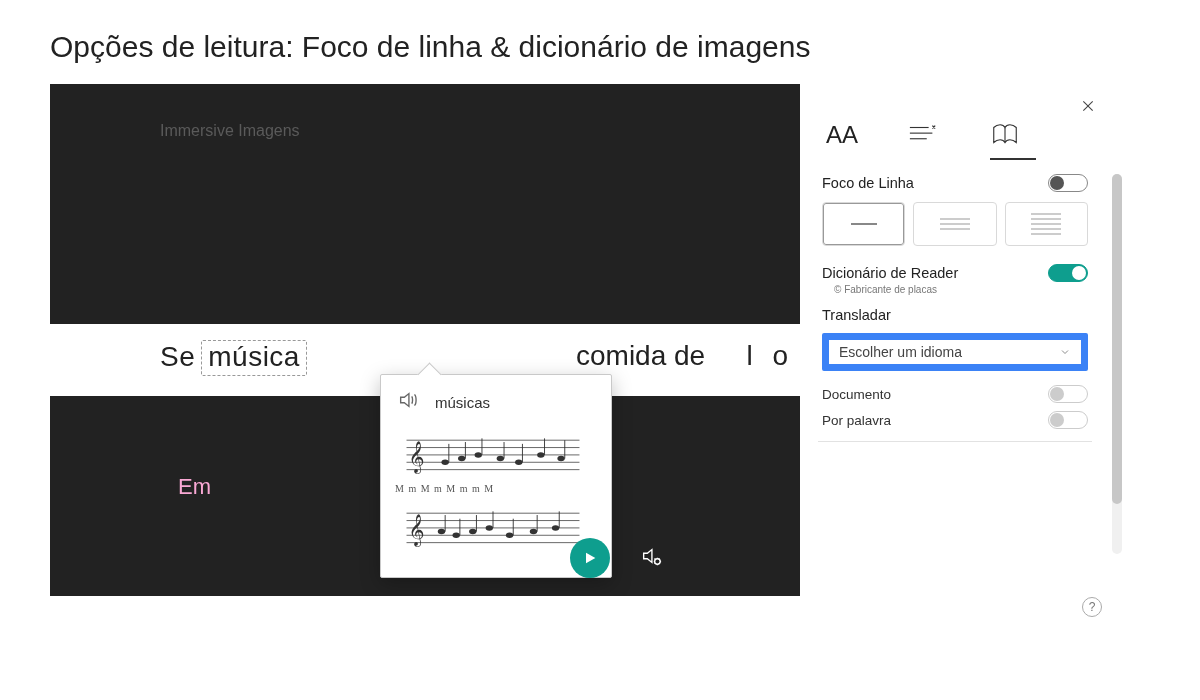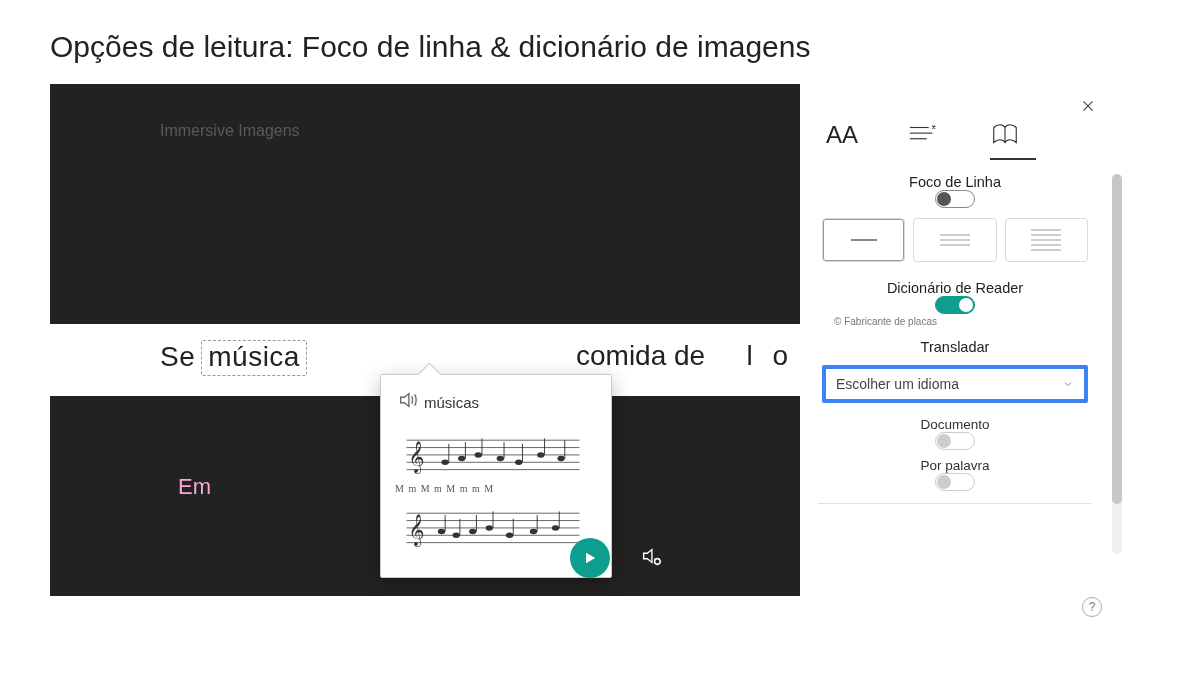--- a/index.html
+++ b/index.html
@@ -102,21 +102,21 @@
     top:-9px; left:40px;
     width:16px;height:16px;
     background:#fff;
     border-left:1px solid #c9c9c9;
     border-top:1px solid #c9c9c9;
     transform:rotate(45deg);
   }
   .dict-head {
     display: flex;
     align-items: center;
-    gap: 5px;
+    gap: 16px;
     padding: 14px 16px 6px 16px;
   }
   .speaker-icon svg { width: 22px; height: 22px; stroke:#666; fill:none; stroke-width:1.5;}
   .dict-word { font-size: 15px; color: #333; }
   .dict-image {
     margin: 4px 12px 10px 12px;
     height: 128px;
     border-radius: 2px;
     background: #fff;
     overflow: hidden;
@@ -180,21 +180,20 @@
   }
   .tool-text-aa { font-size: 24px; font-weight:500;}
   .tool svg { width:30px; height:24px; stroke:#333; fill:none; stroke-width:1.2;}
   .section {
     display:flex;
     align-items:center;
     justify-content:space-between;
     margin: 18px 4px 10px 4px;
     font-size: 14.5px;
     color:#222;
-    flex-direction:column;
   }
   .section.small { font-size: 13.5px; color:#333; margin: 8px 4px 6px 4px;}
   .subtext { font-size: 10px; color:#777; margin-left:16px; margin-top:-8px; margin-bottom:12px;}
   
   .switch {
     position: relative;
     width: 40px; height: 18px;
     border-radius: 10px;
     border: 1px solid #888;
     background:#fff;
@@ -226,21 +225,21 @@
     cursor:pointer;
   }
   .focus-opt.sel { box-shadow: 0 0 0 1px #999 inset; }
   .lines-1 { width:26px;height:2px;background:#888;}
   .lines-3, .lines-5 { display:flex;flex-direction:column;gap:3px;}
   .lines-3 span,.lines-5 span{width:30px;height:2px;background:#ccc;display:block;}
   
   .select {
     margin: 4px 4px 14px 4px;
     height: 38px;
-    border:4px solid #3b82f6;
+    border:7px solid #3b82f6;
     border-radius:2px;
     display:flex;
     align-items:center;
     justify-content:space-between;
     padding:0 10px;
     font-size:14px;
     color:#444;
     cursor:pointer;
   }
   .chev { width:12px;height:12px;stroke:#666;fill:none;stroke-width:1.5;}

